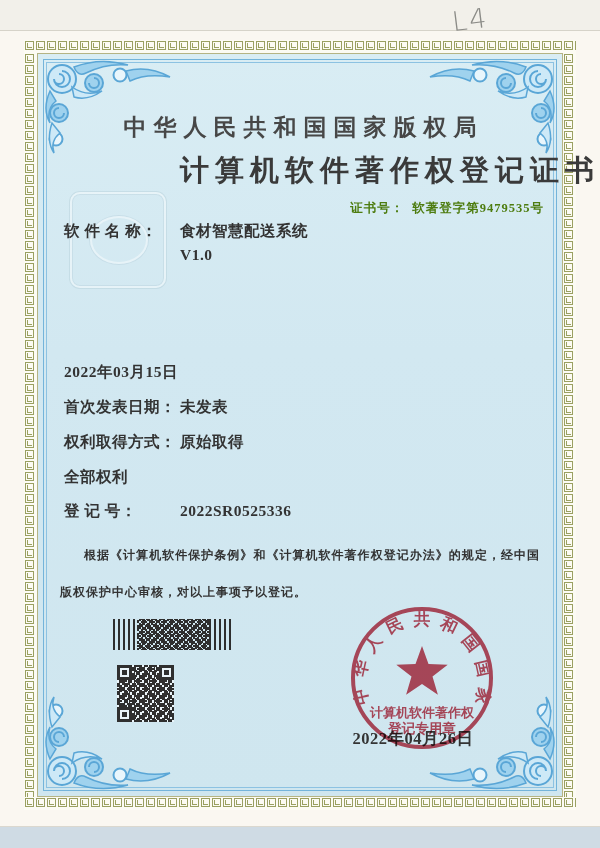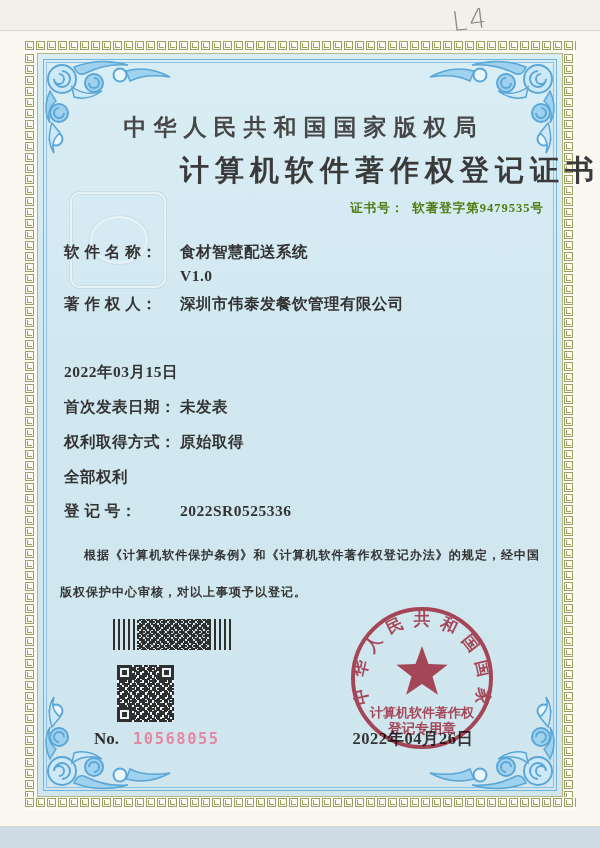--- a/index.html
+++ b/index.html
@@ -409,32 +409,26 @@
   </div>
 
   <div class="emboss"></div>
 
   <div class="t-authority">中华人民共和国国家版权局</div>
   <div class="t-title">计算机软件著作权登记证书</div>
   <div class="t-certno">
     <span class="cl">证书号：</span><span>软著登字第9479535号</span>
   </div>
 
-  <div class="row" style="top:240px">
+  <div class="row" style="top:219px">
     <span class="lab">软 件 名 称：</span>
     <span class="val">
       <span>食材智慧配送系统</span>
       <span>V1.0</span>
     </span>
-  </div>
-  <div class="row" style="top:292px">
-    <span class="lab">著 作 权 人：</span>
-    <span class="val">
-        <span>深圳市伟泰发餐饮管理有限公司</span>
-      </span>
   </div>
   <div class="row" style="top:360px">
     <span class="val">
         <span>2022年03月15日</span>
       </span>
   </div>
   <div class="row" style="top:395px">
     <span class="lab">首次发表日期：</span>
     <span class="val">
         <span>未发表</span>
@@ -465,23 +459,20 @@
     <div class="bc-mid"></div>
     <div class="bc-edge"></div>
   </div>
 
   <div class="qr">
     <i class="qf qf-tl"></i>
     <i class="qf qf-tr"></i>
     <i class="qf qf-bl"></i>
   </div>
 
-  <div class="serial">
-    <span>No.</span><span class="num">10568055</span>
-  </div>
 
   <div class="issue-date">2022年04月26日</div>
 
   <svg class="seal" viewBox="0 0 150 150">
     <circle cx="75" cy="75" r="69" fill="none" stroke="#c5394b" stroke-width="4"></circle>
     <path id="sealArc" d="M 22,100 A 57 57 0 1 1 128,100" fill="none"></path>
     <text font-size="16.5" font-weight="bold" fill="#c5394b" font-family="Liberation Serif, DejaVu Serif, serif">
       <textPath href="#sealArc" startOffset="0" textLength="298" lengthAdjust="spacing">中华人民共和国国家版权局</textPath>
     </text>
     <polygon fill="#c5394b" points="75,43 81.5,61.1 100.7,61.7 85.5,73.4 90.9,91.8 75,81 59.1,91.8 64.5,73.4 49.3,61.7 68.5,61.1"></polygon>

